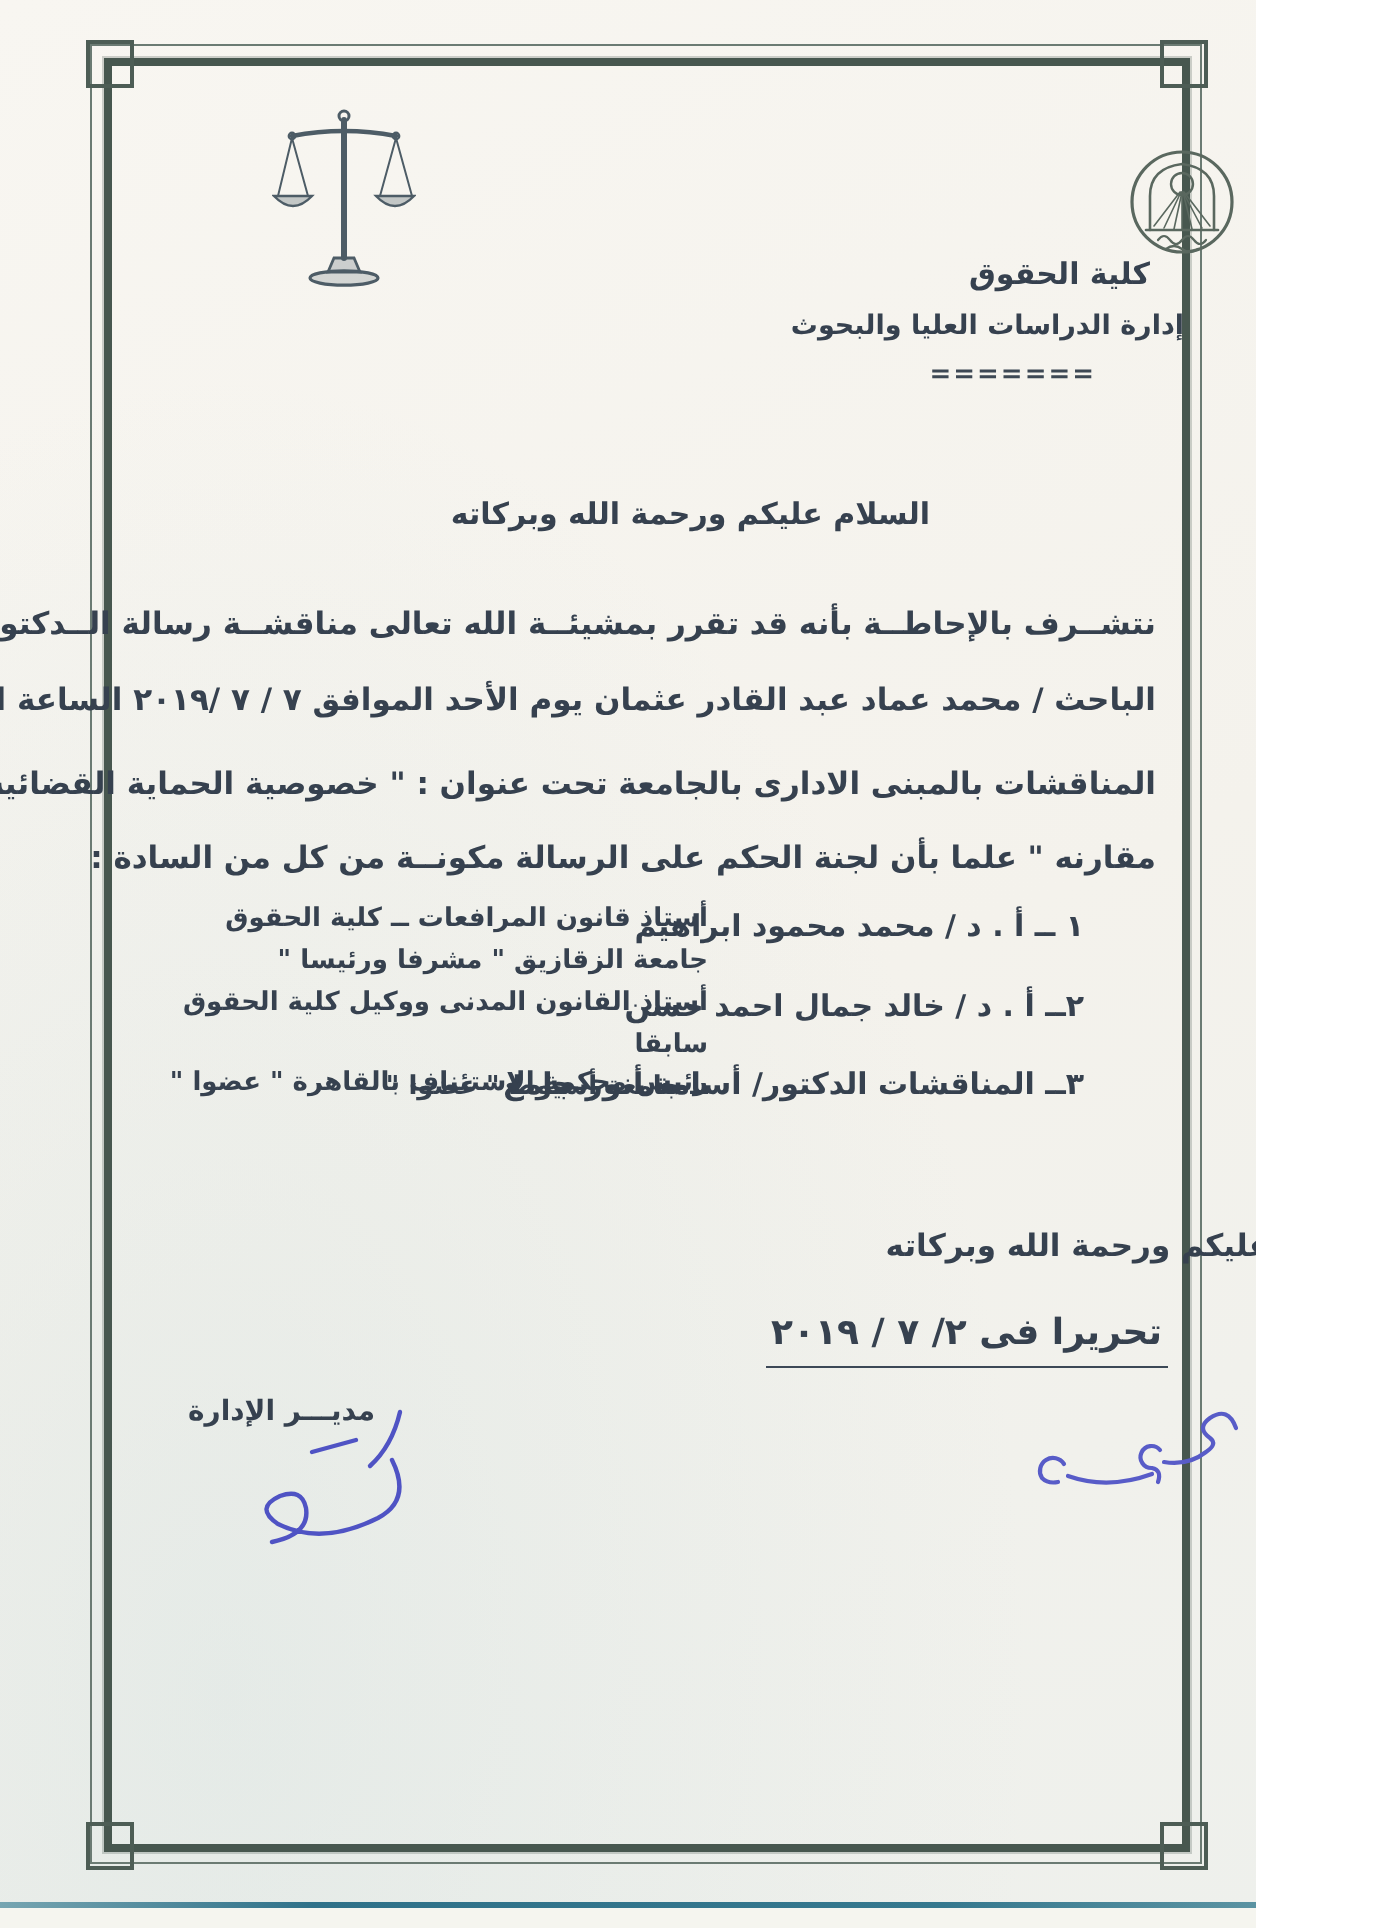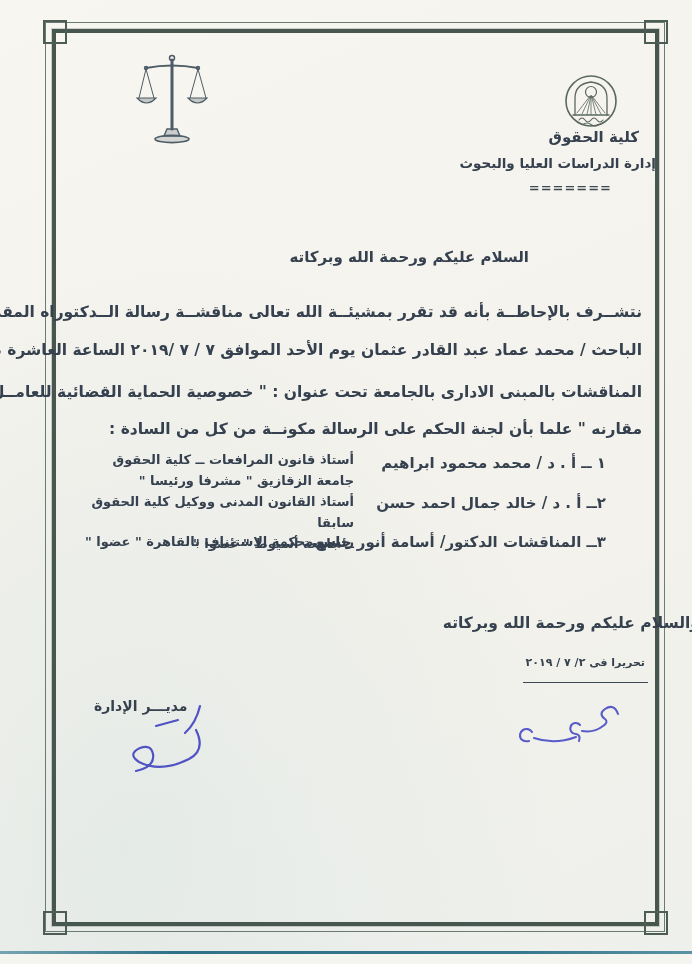--- a/index.html
+++ b/index.html
@@ -1,18 +1,18 @@
 <!DOCTYPE html>
 <html lang="ar"><head>
 <meta charset="utf-8">
 <style>
   html,body{margin:0;padding:0;}
   .page{
     position:relative;
-    width:692px;height:964px;
+    width:628px;height:964px;
     background:
       radial-gradient(ellipse at 18% 88%, rgba(205,222,222,.35), rgba(205,222,222,0) 55%),
       linear-gradient(155deg,#f8f6f1 0%,#f4f2ec 55%,#eef0ec 100%);
     overflow:hidden;
     font-family:"DejaVu Sans", sans-serif;
   }
   
   .frame-thin{position:absolute;left:45px;top:22px;right:27px;bottom:32px;border:1px solid #6b7b73;}
   .frame-thick{position:absolute;left:52px;top:29px;right:33px;bottom:38px;border:4px solid #47574f;box-shadow:0 0 0 1px rgba(71,87,79,.25);}
   .corner{position:absolute;width:20px;height:20px;border:2px solid #4d5d55;background:transparent;}
@@ -33,21 +33,21 @@
   .body-line{right:50px;font-size:15.5px;}
   .b1{top:303px;} .b2{top:341px;} .b3{top:383px;} .b4{top:420px;}
   .member-name{font-size:15px;right:86px;}
   .m1{top:454px;} .m2{top:494px;margin-left:20px;} .m3{top:533px;}
   .title-block{position:absolute;left:76px;width:278px;direction:rtl;
     font-weight:bold;color:#36414f;font-size:13px;line-height:21px;}
   .tb1{top:449px;} .tb2{top:491px;} .tb3{top:531px;}
   .closing{left:0;width:700px;text-align:center;right:auto;}
   .c1{top:584px;font-size:14.5px;}
   .c2{top:614px;font-size:15.5px;text-align:right;}
-  .date-line{top:656px;right:44px;font-size:11px;border-bottom:1.5px solid #3c4856;padding:0 3px 13px 3px;margin-left:28px;}
+  .date-line{top:656px;right:44px;font-size:18px;border-bottom:1.5px solid #3c4856;padding:0 3px 6px 3px;margin-left:28px;}
   .manager-title{top:691px;left:94px;right:auto;font-size:14px;margin-top:7px;}
   
   .scales{position:absolute;left:136px;top:53px;}
   .emblem{position:absolute;left:563px;top:71px;}
   .sig-left{position:absolute;left:88px;top:698px;}
   .sig-right{position:absolute;left:498px;top:692px;}
 </style>
 </head>
 <body>
 

